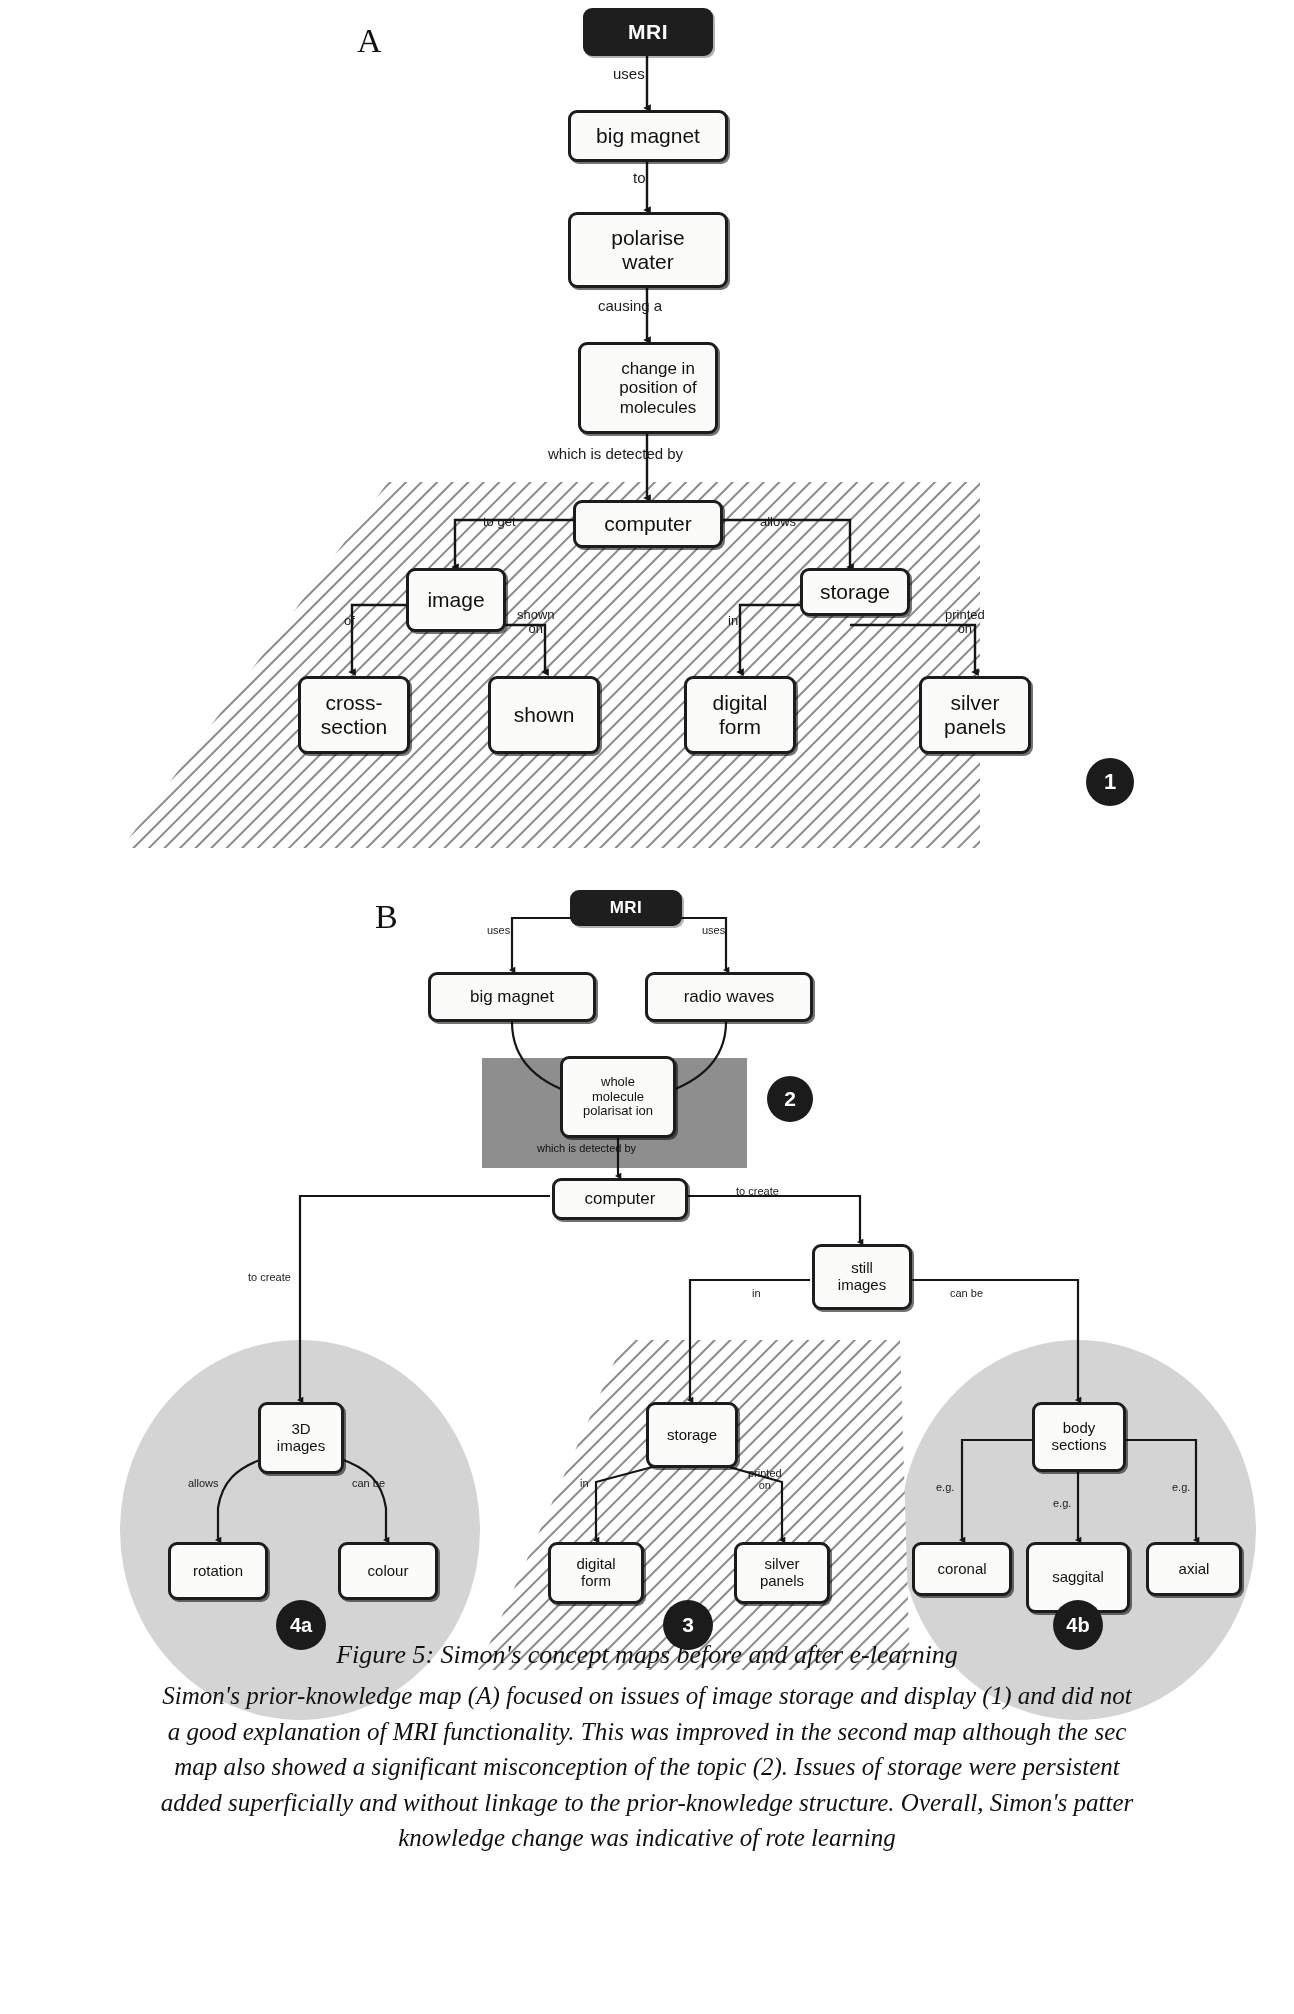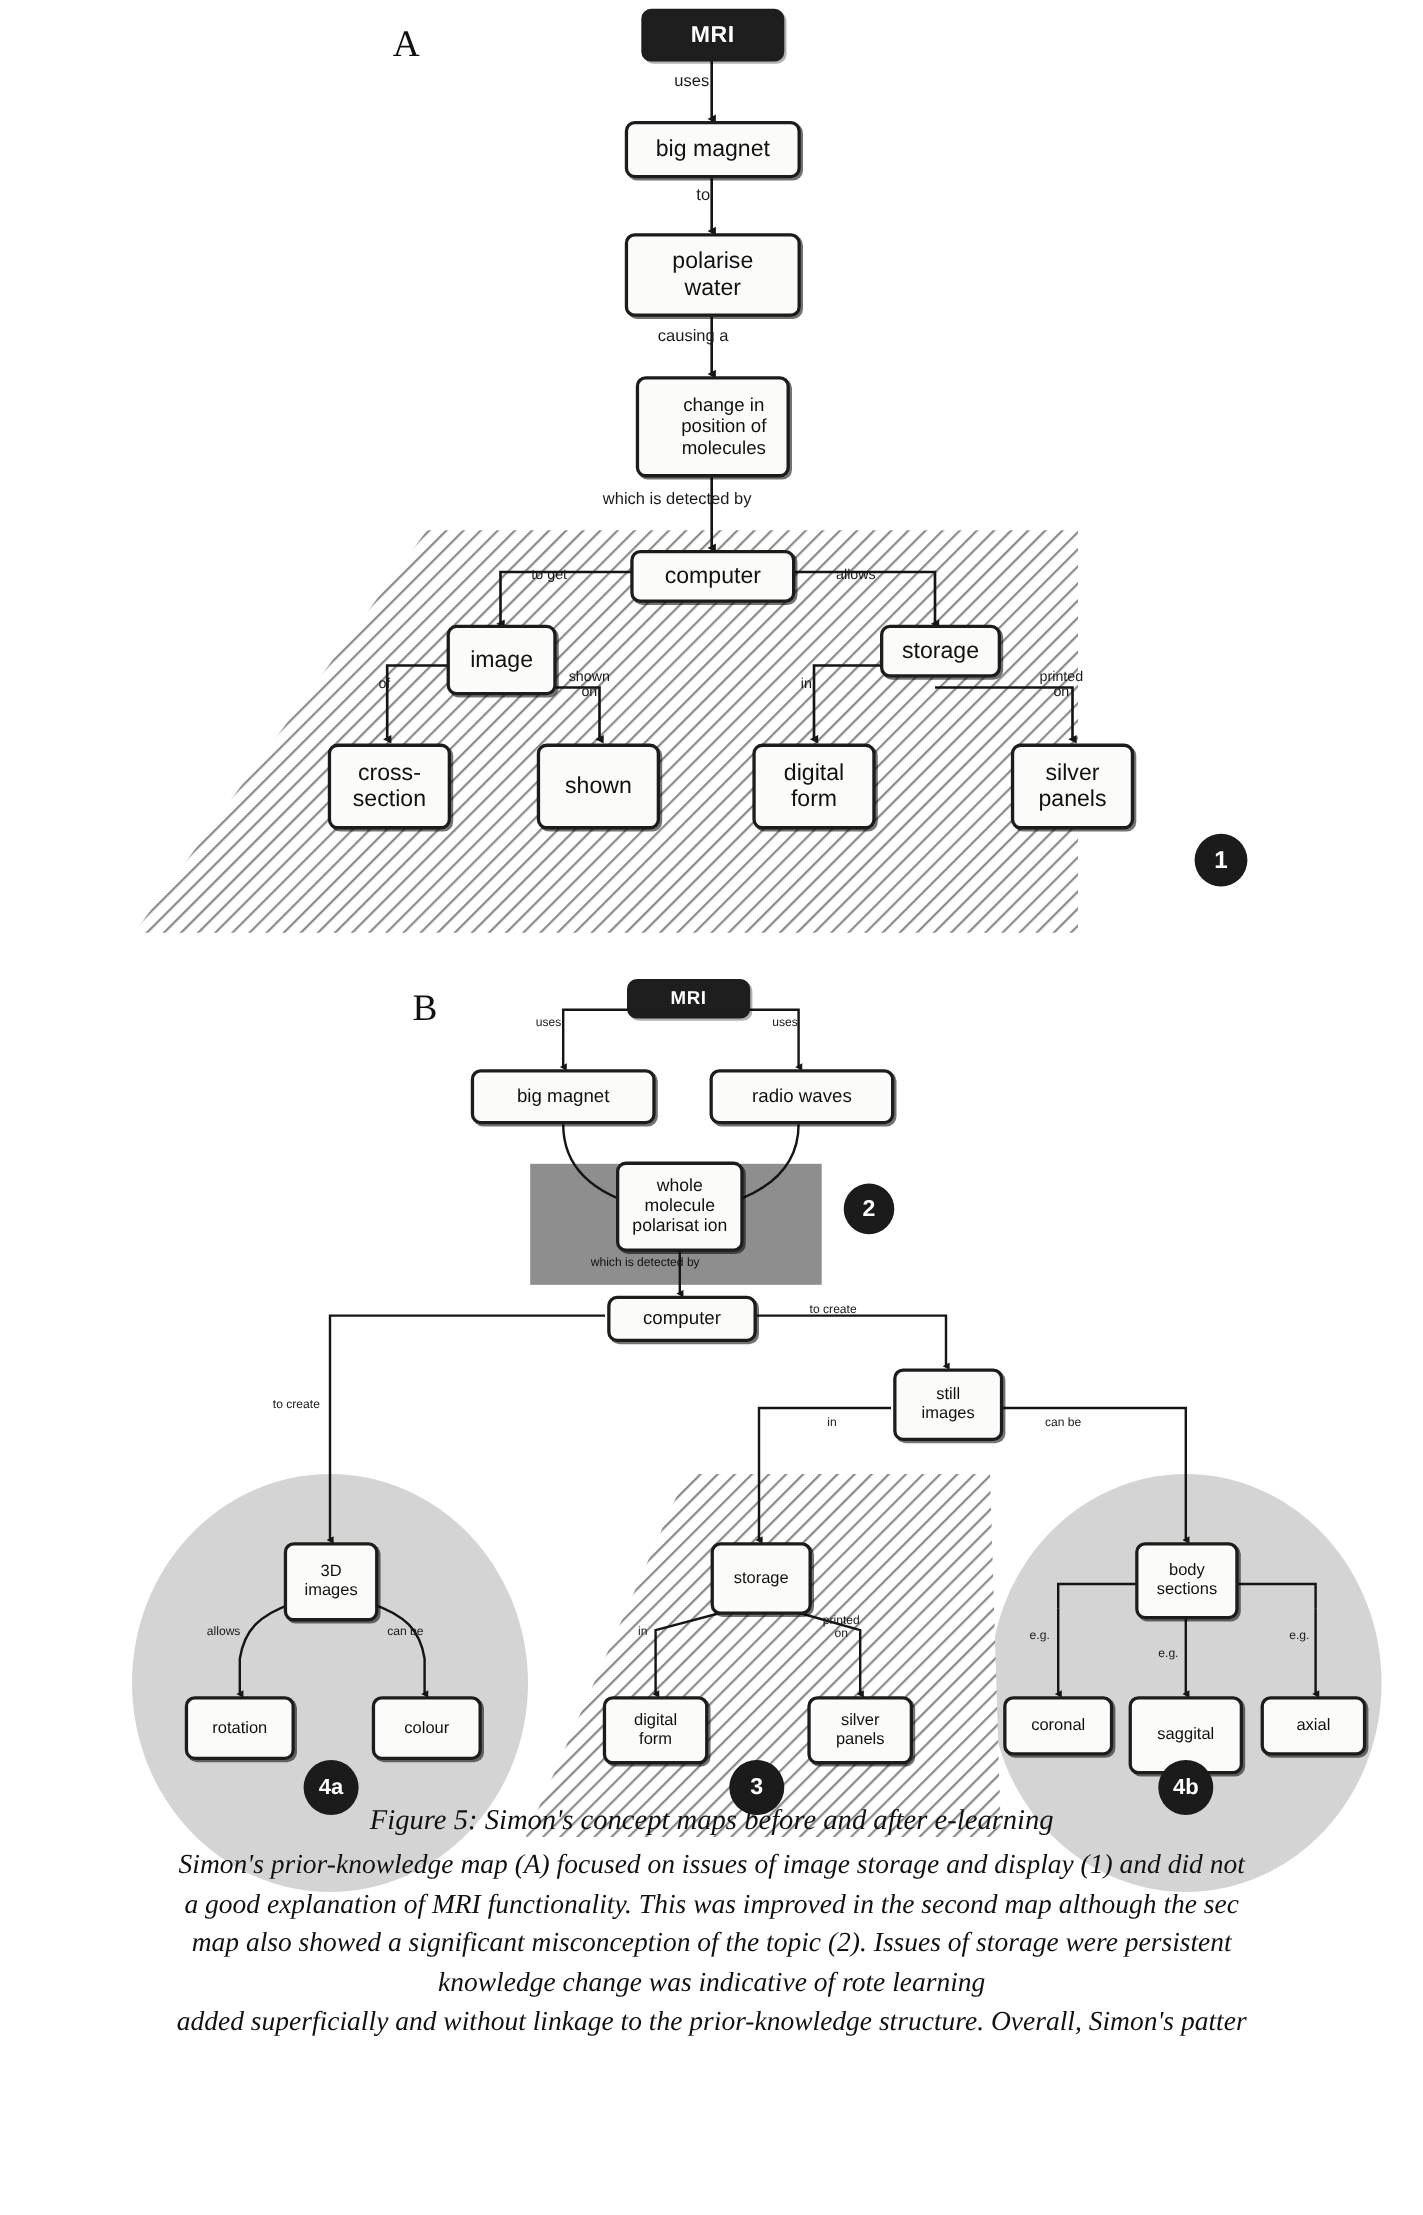--- a/index.html
+++ b/index.html
@@ -40,21 +40,21 @@
     background: #1e1e1e;
     color: #ffffff;
     border-color: #1e1e1e;
     font-weight: bold;
     letter-spacing: 0.5px;
     box-shadow: 2px 2px 0 rgba(0,0,0,0.3);
   }
   .node.big  { font-size: 21px; }
   .node.med  { font-size: 17px; }
   .node.sml  { font-size: 15px; }
-  .node.tiny { font-size: 16px; }
+  .node.tiny { font-size: 13px; }
 
   
   .elabel {
     position: absolute;
     color: #1a1a1a;
     white-space: nowrap;
     text-align: center;
     line-height: 1.05;
     z-index: 7;
   }
@@ -332,18 +332,18 @@
   <div class="node sml" style="left:1146px; top:1542px; width:96px; height:54px;">axial</div>
 
   <div class="callout" style="left:1053px; top:1600px; width:50px; height:50px; font-size:20px;">4b</div>
 
   <div id="caption">
     <div class="cap-title">Figure 5:  Simon's concept maps before and after e-learning</div>
     <div class="cap-body">
       <div>Simon's prior-knowledge map (A) focused on issues of image storage and display (1) and did not</div>
       <div>a good explanation of MRI functionality. This was improved in the second map although the sec</div>
       <div>map also showed a significant misconception of the topic (2). Issues of storage were persistent</div>
+      <div>added superficially and without linkage to the prior-knowledge structure. Overall, Simon's patter</div>
       <div>knowledge change was indicative of rote learning</div>
-      <div>added superficially and without linkage to the prior-knowledge structure. Overall, Simon's patter</div>
     </div>
   </div>
 
 </div>
 
 </body></html>

